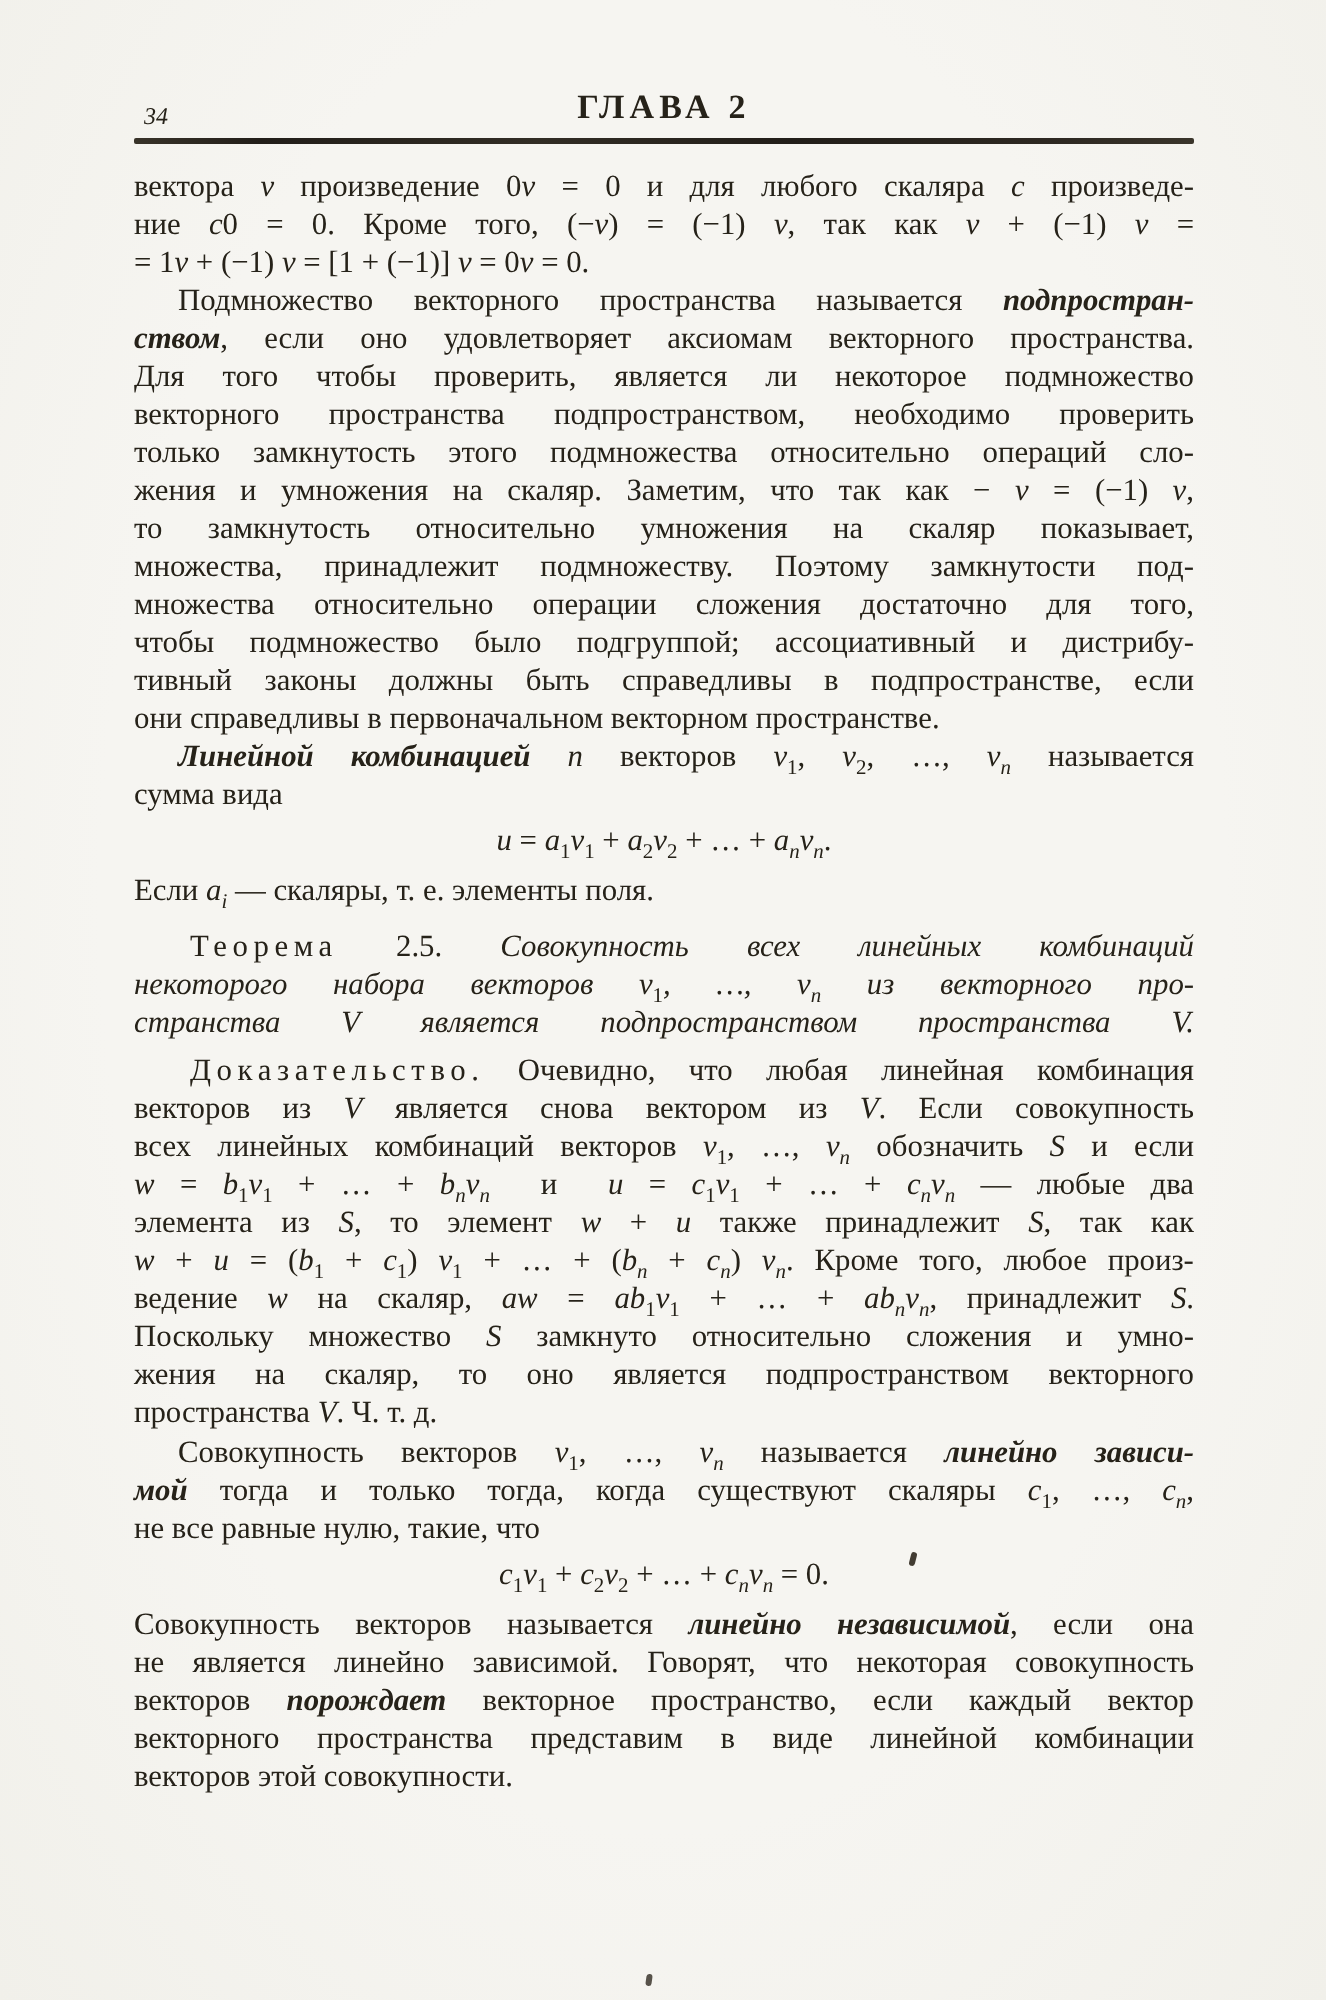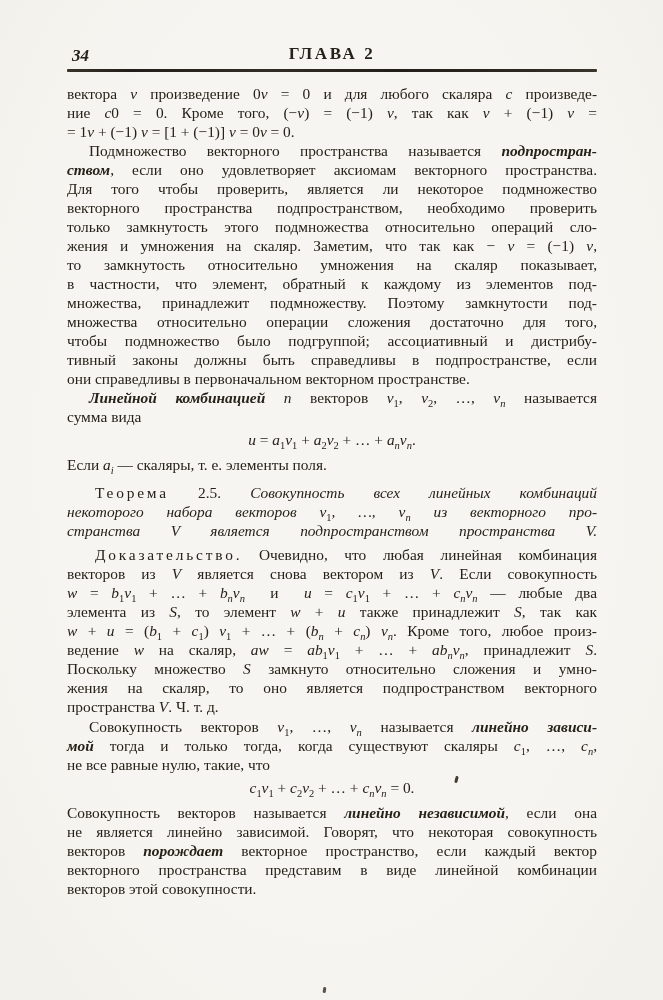--- a/index.html
+++ b/index.html
@@ -6,21 +6,21 @@
   .pg {
     position:relative; width:663px; height:1000px;
     background:#f5f4ef;
     background-image:radial-gradient(ellipse at 50% 45%, #f6f5f1 60%, #f1f0ea 100%);
     overflow:hidden;
     font-family:"Liberation Serif","DejaVu Serif",serif;
     color:#262219;
   }
   .hdr { position:absolute; left:67px; top:42px; width:530px; }
   .hdr-row { position:relative; height:24px; }
-  .pn { position:absolute; left:5px; bottom:0; font-size:17px; font-style:italic; font-weight:bold; }
+  .pn { position:absolute; left:5px; bottom:0; font-size:12px; font-style:italic; font-weight:normal; }
   .ch { position:absolute; left:0; right:0; bottom:2px; text-align:center;
         font-size:17px; font-weight:bold; letter-spacing:2.6px; white-space:nowrap; }
   .rule { height:3px; margin-top:3px; border-radius:1px;
           background:linear-gradient(90deg,#383329 0%,#221e19 12%,#322d25 38%,#221e19 62%,#2e2922 88%,#3a352b 100%); }
 
   .bd { position:absolute; left:67px; top:84px; width:530px;
         font-size:15.4px; line-height:19.0px; text-align:justify; }
   .line { text-align:justify; text-align-last:justify; }
   .line.last { text-align-last:left; }
   .line.ind { text-indent:22px; }
@@ -63,21 +63,20 @@
         <div class="line last" data-name="text-line"><span>= 1</span><span class="it">v</span><span> + (−1) </span><span class="it">v</span><span> = [1 + (−1)] </span><span class="it">v</span><span> = 0</span><span class="it">v</span><span> = 0.</span></div>
       </div>
       <div class="blk" data-name="para-subspace-definition">
         <div class="line ind" data-name="text-line"><span>Подмножество векторного пространства называется </span><span class="bi">подпростран-</span></div>
         <div class="line" data-name="text-line"><span class="bi">ством</span><span>, если оно удовлетворяет аксиомам векторного пространства.</span></div>
         <div class="line" data-name="text-line"><span>Для того чтобы проверить, является ли некоторое подмножество</span></div>
         <div class="line" data-name="text-line"><span>векторного пространства подпространством, необходимо проверить</span></div>
         <div class="line" data-name="text-line"><span>только замкнутость этого подмножества относительно операций сло-</span></div>
         <div class="line" data-name="text-line"><span>жения и умножения на скаляр. Заметим, что так как − </span><span class="it">v</span><span> = (−1) </span><span class="it">v</span><span>,</span></div>
         <div class="line" data-name="text-line"><span>то замкнутость относительно умножения на скаляр показывает,</span></div>
-        <div class="line" data-name="text-line"><span>в частности, что элемент, обратный к каждому из элементов под-</span></div>
         <div class="line" data-name="text-line"><span>множества, принадлежит подмножеству. Поэтому замкнутости под-</span></div>
         <div class="line" data-name="text-line"><span>множества относительно операции сложения достаточно для того,</span></div>
         <div class="line" data-name="text-line"><span>чтобы подмножество было подгруппой; ассоциативный и дистрибу-</span></div>
         <div class="line" data-name="text-line"><span>тивный законы должны быть справедливы в подпространстве, если</span></div>
         <div class="line last" data-name="text-line"><span>они справедливы в первоначальном векторном пространстве.</span></div>
       </div>
       <div class="blk" data-name="para-linear-combination-intro">
         <div class="line ind" data-name="text-line"><span class="bi">Линейной комбинацией </span><span class="it">n</span><span> векторов </span><span class="it">v</span><sub>1</sub><span>, </span><span class="it">v</span><sub>2</sub><span>, …, </span><span class="it">v</span><sub class="it">n</sub><span> называется</span></div>
         <div class="line last" data-name="text-line"><span>сумма вида</span></div>
       </div>
@@ -86,20 +85,21 @@
         <div class="line last" data-name="text-line"><span>Если </span><span class="it">a</span><sub class="it">i</sub><span> — скаляры, т. е. элементы поля.</span></div>
       </div>
       <div class="blk" data-name="theorem-2-5">
         <div class="line ind" data-name="text-line"><span class="sp">Теорема</span><span> 2.5. </span><span class="it">Совокупность всех линейных комбинаций</span></div>
         <div class="line" data-name="text-line"><span class="it">некоторого набора векторов </span><span class="it">v</span><sub>1</sub><span class="it">, …, </span><span class="it">v</span><sub class="it">n</sub><span class="it"> из векторного про-</span></div>
         <div class="line" data-name="text-line"><span class="it">странства </span><span class="it">V</span><span class="it"> является подпространством пространства </span><span class="it">V</span><span class="it">.</span></div>
       </div>
       <div class="blk" data-name="proof">
         <div class="line ind" data-name="text-line"><span class="sp">Доказательство.</span><span> Очевидно, что любая линейная комбинация</span></div>
         <div class="line" data-name="text-line"><span>векторов из </span><span class="it">V</span><span> является снова вектором из </span><span class="it">V</span><span>. Если совокупность</span></div>
+        <div class="line" data-name="text-line"><span>всех линейных комбинаций векторов </span><span class="it">v</span><sub>1</sub><span>, …, </span><span class="it">v</span><sub class="it">n</sub><span> обозначить </span><span class="it">S</span><span> и если</span></div>
         <div class="line" data-name="text-line"><span class="it">w</span><span> = </span><span class="it">b</span><sub>1</sub><span class="it">v</span><sub>1</sub><span> + … + </span><span class="it">b</span><sub class="it">n</sub><span class="it">v</span><sub class="it">n</sub><span>&nbsp; и &nbsp;</span><span class="it">u</span><span> = </span><span class="it">c</span><sub>1</sub><span class="it">v</span><sub>1</sub><span> + … + </span><span class="it">c</span><sub class="it">n</sub><span class="it">v</span><sub class="it">n</sub><span> — любые два</span></div>
         <div class="line" data-name="text-line"><span>элемента из </span><span class="it">S</span><span>, то элемент </span><span class="it">w</span><span> + </span><span class="it">u</span><span> также принадлежит </span><span class="it">S</span><span>, так как</span></div>
         <div class="line" data-name="text-line"><span class="it">w</span><span> + </span><span class="it">u</span><span> = (</span><span class="it">b</span><sub>1</sub><span> + </span><span class="it">c</span><sub>1</sub><span>) </span><span class="it">v</span><sub>1</sub><span> + … + (</span><span class="it">b</span><sub class="it">n</sub><span> + </span><span class="it">c</span><sub class="it">n</sub><span>) </span><span class="it">v</span><sub class="it">n</sub><span>. Кроме того, любое произ-</span></div>
         <div class="line" data-name="text-line"><span>ведение </span><span class="it">w</span><span> на скаляр, </span><span class="it">aw</span><span> = </span><span class="it">ab</span><sub>1</sub><span class="it">v</span><sub>1</sub><span> + … + </span><span class="it">ab</span><sub class="it">n</sub><span class="it">v</span><sub class="it">n</sub><span>, принадлежит </span><span class="it">S</span><span>.</span></div>
         <div class="line" data-name="text-line"><span>Поскольку множество </span><span class="it">S</span><span> замкнуто относительно сложения и умно-</span></div>
         <div class="line" data-name="text-line"><span>жения на скаляр, то оно является подпространством векторного</span></div>
         <div class="line last" data-name="text-line"><span>пространства </span><span class="it">V</span><span>. Ч. т. д.</span></div>
       </div>
       <div class="blk" data-name="para-linear-dependence">
         <div class="line ind" data-name="text-line"><span>Совокупность векторов </span><span class="it">v</span><sub>1</sub><span>, …, </span><span class="it">v</span><sub class="it">n</sub><span> называется </span><span class="bi">линейно зависи-</span></div>

